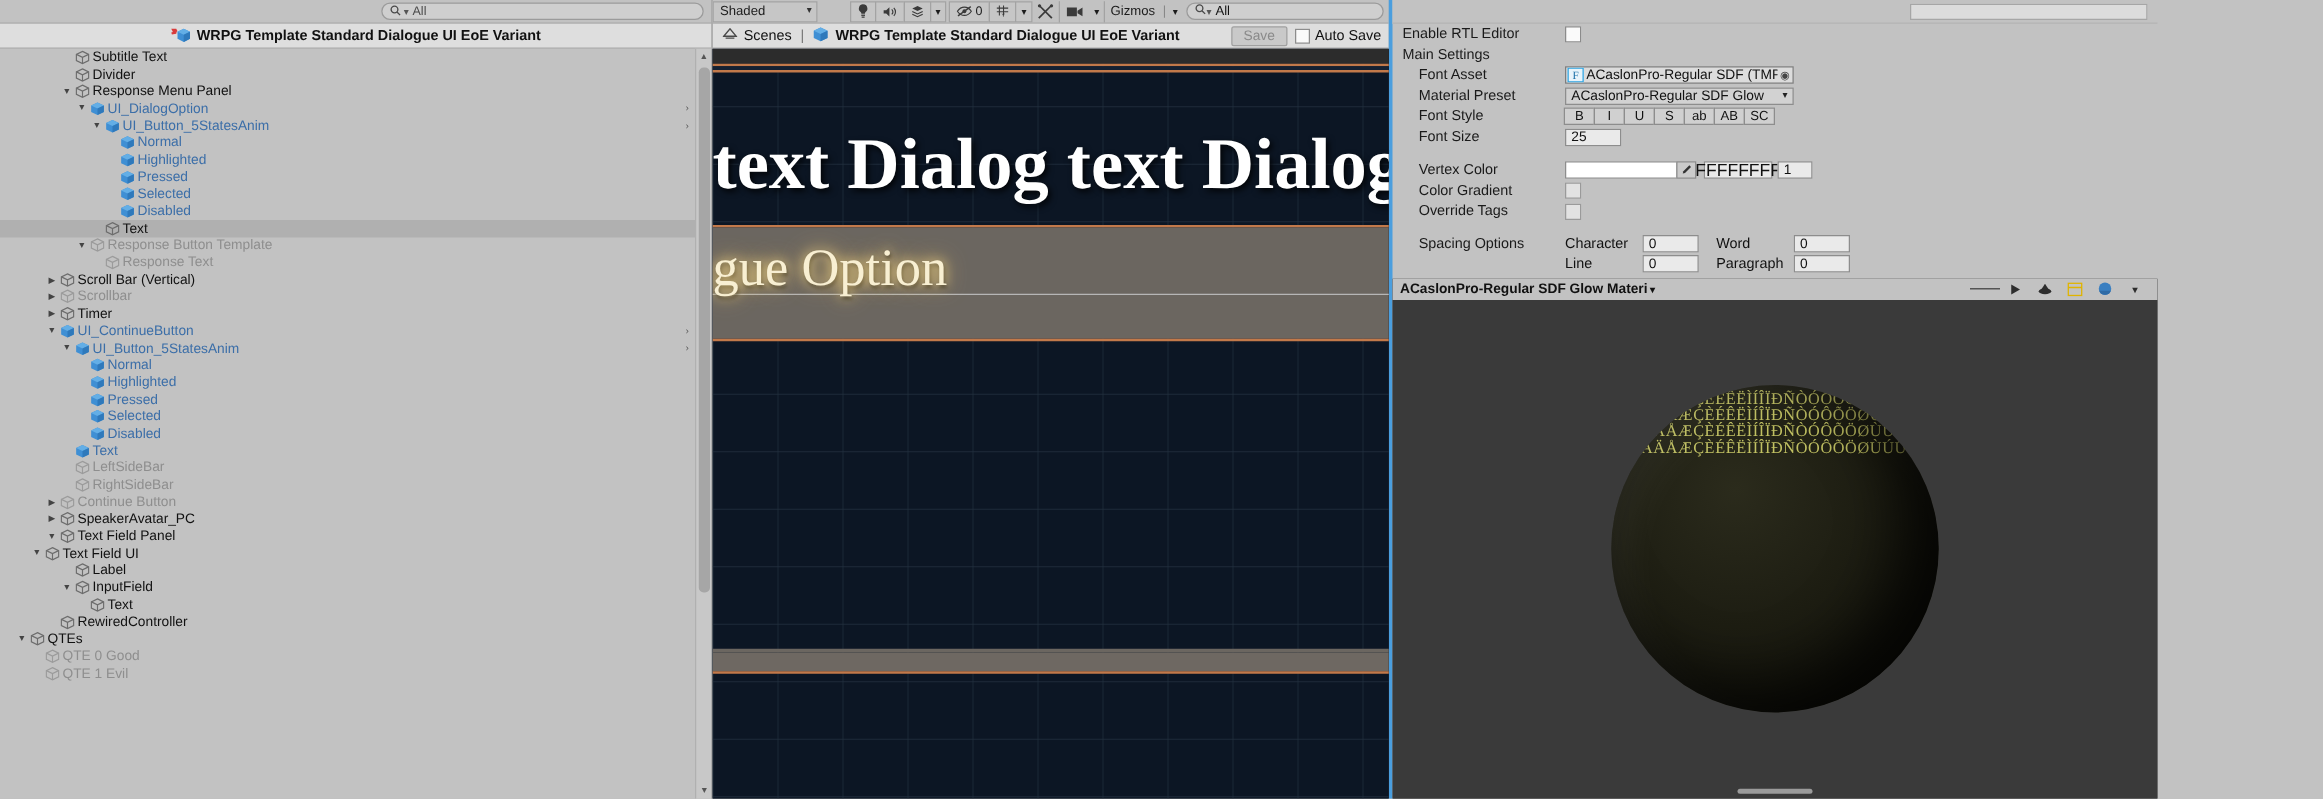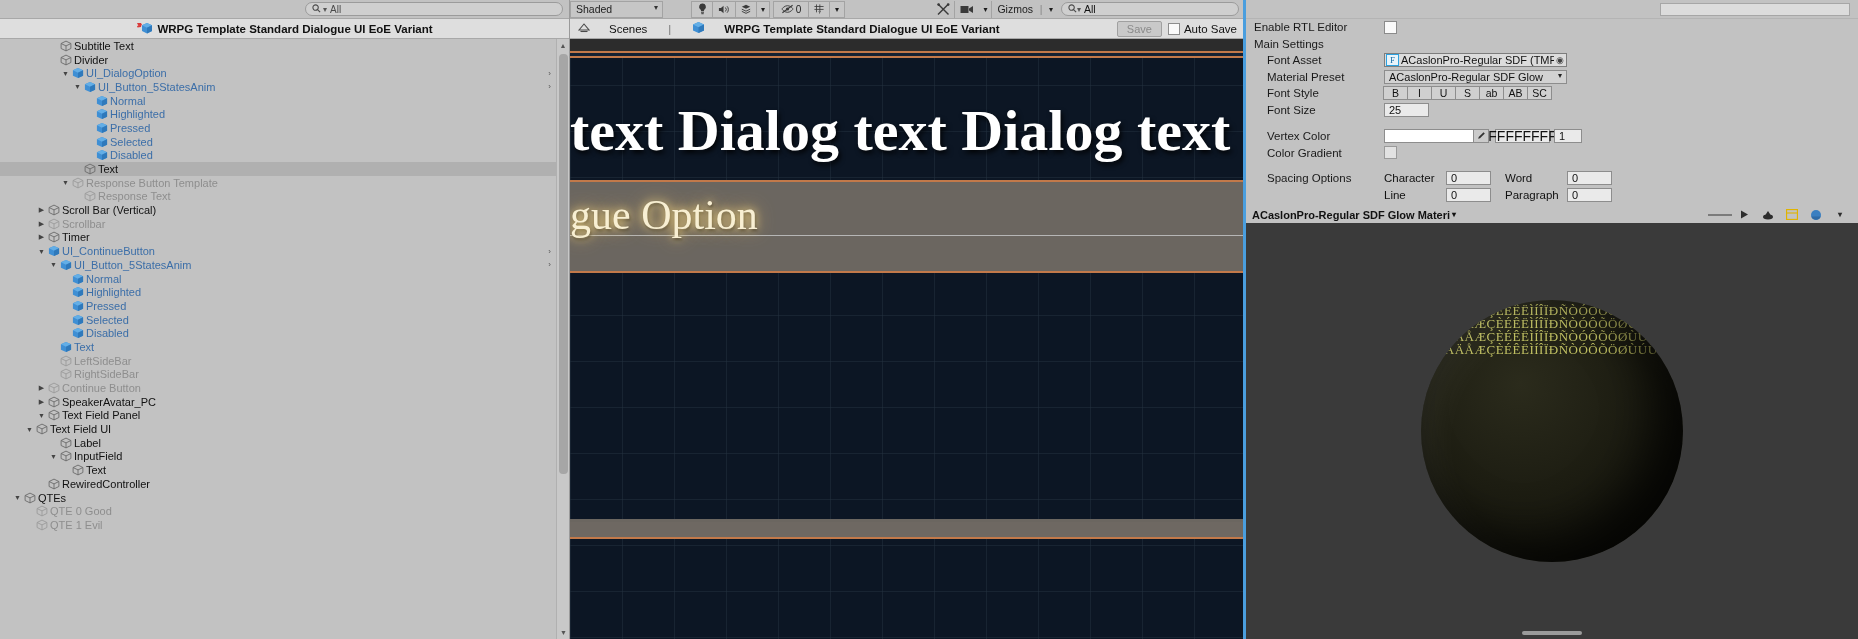--- a/index.html
+++ b/index.html
@@ -40,35 +40,35 @@
   
   .hier-vscroll { position: absolute; right: 0; top: 39px; width: 13px; bottom: 0;
                   background: #c8c8c8; border-left: 1px solid #b0b0b0; }
   .hier-vscroll .arrow { height: 13px; display: flex; align-items: center; justify-content: center;
                          font-size: 7px; color: #555; }
   .hier-vscroll .arrow.bot { position: absolute; bottom: 0; width: 13px; }
   .hier-vscroll .thumb { position: absolute; top: 15px; left: 2px; width: 9px; height: 420px;
                          background: #a6a6a6; border-radius: 4px; }
 
   
-  .center { width: 673px; height: 639px; display: flex; flex-direction: column; background: #a3a3a3; }
+  .center { width: 541px; height: 639px; display: flex; flex-direction: column; background: #a3a3a3; }
   .scene-toolbar { height: 19px; background: #c2c2c2; display: flex; align-items: center;
                    border-bottom: 1px solid #a8a8a8; font-size: 10.5px; }
   .tb-btn { height: 17px; display: flex; align-items: center; justify-content: center;
             background: #c6c6c6; border: 1px solid #a3a3a3; margin-right: -1px; padding: 0 5px;
             color: #1c1c1c; }
   .tb-dd { position: relative; padding-right: 16px; }
   .tb-dd:after { content: "▾"; position: absolute; right: 4px; top: 1px; font-size: 8px; color: #333; }
   .tb-sep { width: 1px; height: 17px; background: #a3a3a3; }
   .tb-spacer { flex: 1; }
   .tb-search { width: 178px; height: 14px; background: #cfcfcf; border: 1px solid #9b9b9b;
                border-radius: 7px; display: flex; align-items: center; padding: 0 6px; margin: 0 4px; }
 
   .scene-bread { height: 20px; background: #dedede; display: flex; align-items: center;
-                 padding-left: 8px; gap: 19px; border-bottom: 1px solid #a8a8a8; font-size: 11.5px; }
+                 padding-left: 8px; gap: 5px; border-bottom: 1px solid #a8a8a8; font-size: 11.5px; }
   .scene-bread .crumb-sep { color: #777; margin: 0 2px; }
   .scene-bread .b-strong { font-weight: bold; }
   .scene-bread .right { margin-left: auto; display: flex; align-items: center; gap: 6px; padding-right: 6px; }
   .save-btn { border: 1px solid #a0a0a0; background: #c9c9c9; color: #8a8a8a; border-radius: 2px;
               padding: 1px 9px; font-size: 11px; }
   .autosave { display: flex; align-items: center; gap: 4px; font-size: 11.5px; }
   .cbx { width: 12px; height: 12px; background: #fafafa; border: 1px solid #8d8d8d; display: inline-block; }
 
   .scene-view { flex: 1; position: relative; overflow: hidden; background: #0c1624; }
   .grid-lines { position: absolute; inset: 0; }
@@ -184,20 +184,31 @@
           <span style="width: 48px; flex: 0 0 auto;"></span>
           <span class="tw"></span>
           <span class="ico">
             <svg width="12" height="12" viewBox="0 0 13 13">
               <path d="M6.5 1.2 L11.8 3.8 L11.8 9.2 L6.5 11.8 L1.2 9.2 L1.2 3.8z" fill="none" stroke="#6d6d6d" stroke-width="1"></path>
               <path d="M1.2 3.8 L6.5 6.4 L11.8 3.8 M6.5 6.4 L6.5 11.8" fill="none" stroke="#6d6d6d" stroke-width="1"></path>
             </svg>
           </span>
           <span class="lbl">Divider</span>
         </div>
+        <div class="row">
+          <span style="width: 48px; flex: 0 0 auto;"></span>
+          <span class="tw">▼</span>
+          <span class="ico">
+            <svg width="12" height="12" viewBox="0 0 13 13">
+              <path d="M6.5 1.2 L11.8 3.8 L11.8 9.2 L6.5 11.8 L1.2 9.2 L1.2 3.8z" fill="none" stroke="#6d6d6d" stroke-width="1"></path>
+              <path d="M1.2 3.8 L6.5 6.4 L11.8 3.8 M6.5 6.4 L6.5 11.8" fill="none" stroke="#6d6d6d" stroke-width="1"></path>
+            </svg>
+          </span>
+          <span class="lbl">Response Menu Panel</span>
+        </div>
         <div class="row prefab">
           <span style="width: 60px; flex: 0 0 auto;"></span>
           <span class="tw">▼</span>
           <span class="ico">
             <svg width="12" height="12" viewBox="0 0 13 13">
               <path d="M6.5 1 L12 3.6 L12 9.4 L6.5 12 L1 9.4 L1 3.6z" fill="#3f8fd4"></path>
               <path d="M6.5 1 L12 3.6 L6.5 6.2 L1 3.6z" fill="#63aee6"></path>
               <path d="M6.5 6.2 L12 3.6 L12 9.4 L6.5 12z" fill="#2f79bb"></path>
             </svg>
           </span>
@@ -812,20 +823,24 @@
         </span>
         <span class="hexfield">FFFFFFFF</span>
         <span class="alphafield">1</span>
       </div>
 
       <div class="ir">
         <span class="lab ind1">Color Gradient</span>
         <span class="chk dim"></span>
       </div>
 
+      <div class="ir">
+        <span class="lab ind1">Override Tags</span>
+        <span class="chk dim"></span>
+      </div>
 
       <div class="ir" style="height:9px;"></div>
 
       <div class="ir">
         <span class="lab ind1">Spacing Options</span>
         <span class="sp-lab">Character</span>
         <span class="numfield">0</span>
         <span class="sp-lab" style="margin-left:14px;">Word</span>
         <span class="numfield">0</span>
       </div>

